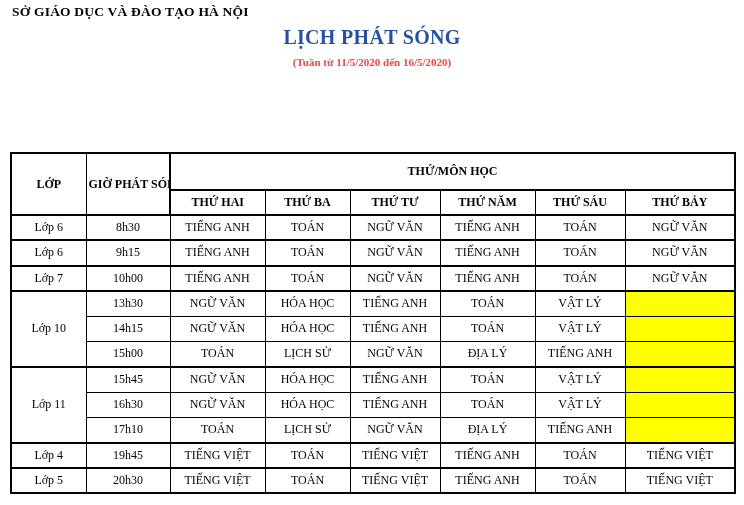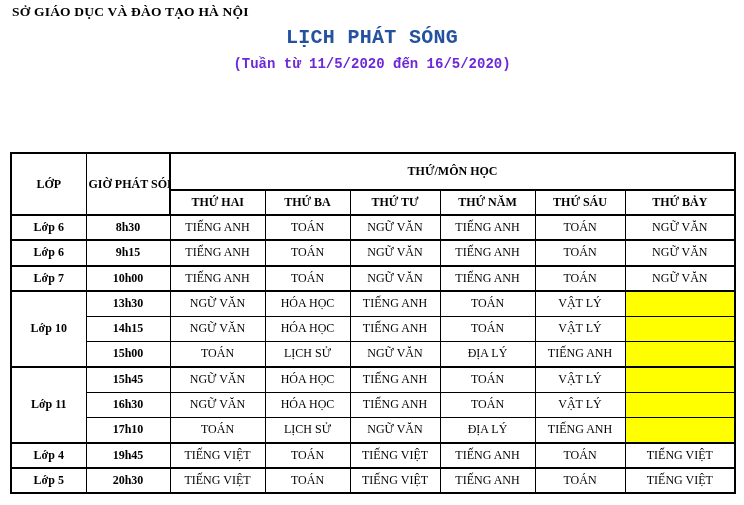--- a/index.html
+++ b/index.html
@@ -11,49 +11,49 @@
     color: #000;
   }
   .page { position: relative; width: 744px; height: 505px; overflow: hidden; }
 
   .dept {
     position: absolute; left: 12px; top: 4px;
     font-size: 13.5px; font-weight: bold; color: #000;
     letter-spacing: 0.2px; white-space: nowrap;
   }
 
-  .titles { position: absolute; left: 0; top: 26px; width: 744px; text-align: center; font-family: Liberation Mono, monospace; }
+  .titles { position: absolute; left: 0; top: 26px; width: 744px; text-align: center; }
   .title-main {
     font-size: 20px; font-weight: bold; color: #2451A0;
     margin: 0 0 7px 0; letter-spacing: 0.3px;
   }
   .title-sub {
     font-size: 13.5px; font-weight: bold; color: #2451A0;
     margin: 0 0 6px 0; letter-spacing: 0.2px;
   }
   .title-date {
-    font-size: 14px; font-weight: bold; color: #6d28d9;
+    font-size: 11px; font-weight: bold; color: #ef4444;
     margin: 0;
   }
 
   table.schedule {
     position: absolute; left: 10px; top: 152px;
     border-collapse: collapse; table-layout: fixed;
     width: 724px;
     border: 2px solid #000;
   }
   .schedule th, .schedule td {
     border: 1px solid #000;
     padding: 0 2px;
     text-align: center; vertical-align: middle;
     font-size: 12px;
     overflow: hidden; white-space: nowrap;
   }
   .schedule th { font-weight: bold; }
-  .schedule td.cls, .schedule td.time { font-weight: bold; }
+  .schedule td.cls, .schedule td.time { font-weight: normal; }
   .schedule tr.hr1 { height: 37px; }
   .schedule tr.hr2 { height: 25px; }
   .schedule tbody tr { height: 25.3px; }
   .schedule tbody tr.g td { border-top: 2px solid #000; }
   .schedule th.span2 { border-bottom: 2px solid #000; margin-top: 23px; }
   .schedule td.hl { background: #FFFF00; }
   .schedule th.gp { border-left: 2px solid #000; }
 </style>
 </head>
 <body>

